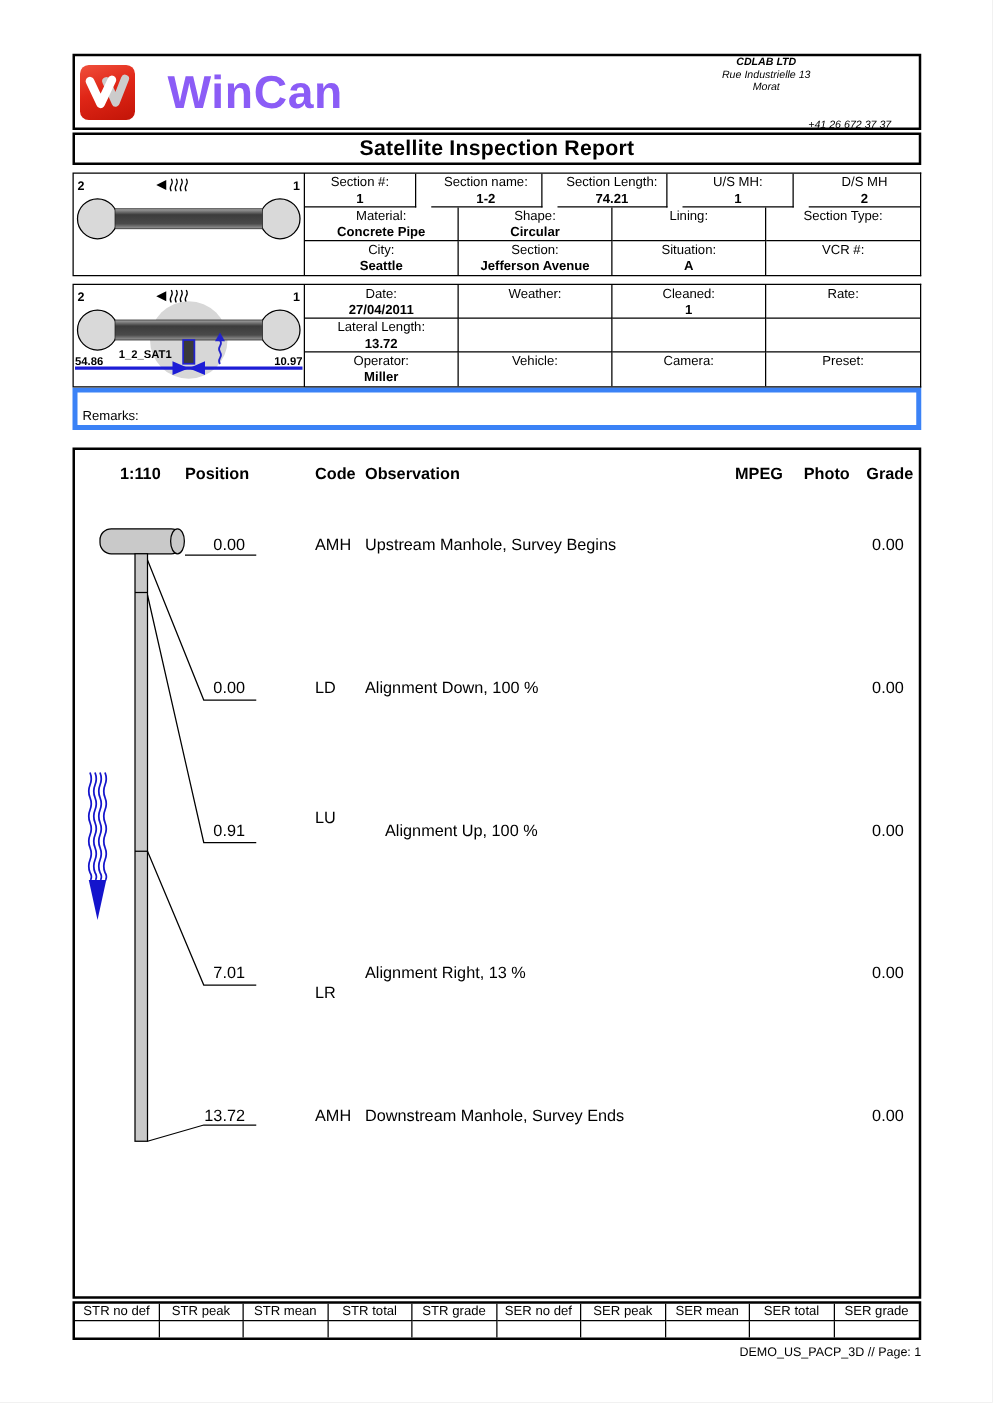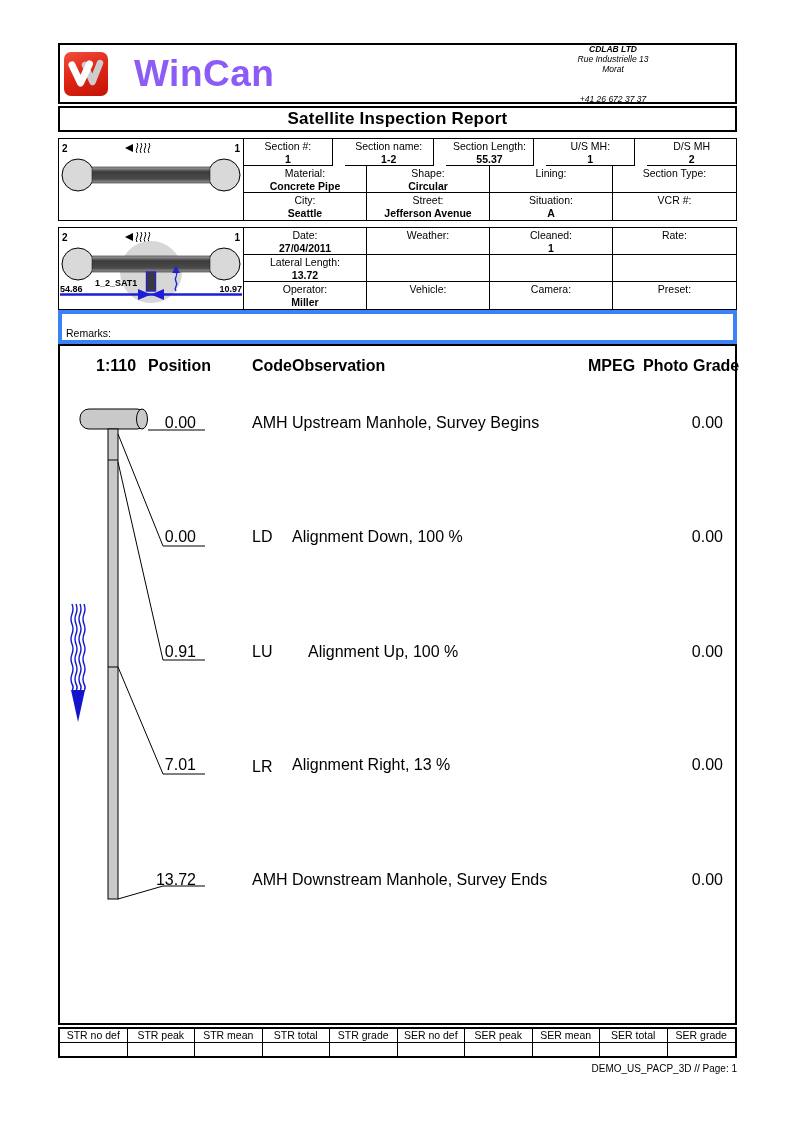--- a/index.html
+++ b/index.html
@@ -8,39 +8,39 @@
   .page { position:relative; width:794px; height:1122px; background:#fff; margin:0 auto; overflow:hidden; }
   .content { position:absolute; left:58px; top:43px; width:679px; }
 
   
   .hdr-box { border:2px solid #000; height:61px; display:flex; align-items:center; }
   .logo-wrap { display:flex; align-items:center; gap:26px; padding-left:4px; flex:1; }
   .logo-sq { width:44px; height:44px; border-radius:7px; background:linear-gradient(160deg,#f0503c 0%,#e02617 45%,#c21407 100%); flex:none; }
   .wincan-word { font-size:37px; font-weight:bold; color:#8b5cf6; letter-spacing:0.5px; line-height:40px; }
   .company { width:200px; text-align:center; font-style:italic; font-size:8.5px; line-height:10px; margin-right:22px; flex:none; }
   .co-name { font-weight:bold; }
-  .co-phone { margin-top:20px; }
+  .co-phone { margin-top:20px;text-align:right; }
   .title-box { border:2px solid #000; margin-top:2px; height:26px; display:flex; align-items:center; justify-content:center; font-size:17px; font-weight:bold; letter-spacing:0.2px; }
 
   
   .info-row { display:flex; margin-top:6px; height:83px; }
   .diagram-box { width:186px; height:83px; border:1px solid #000; flex:none; background:#fff; }
   .diagram-box svg { display:block; width:100%; height:100%; }
   .info-table { flex:1; display:grid; grid-template-rows:27px 27px 27px; border:1px solid #000; border-left:none; }
   .itr { display:grid; }
   .itr.c5 { grid-template-columns:repeat(5,1fr);gap:12px; }
   .itr.c4 { grid-template-columns:repeat(4,1fr); }
   .cell { border-right:1px solid #000; border-bottom:1px solid #000; text-align:center; font-size:10.5px; line-height:12.5px; padding-top:1px; overflow:hidden; }
   .itr .cell:last-child { border-right:none; }
   .info-table .itr:last-child .cell { border-bottom:none; }
   .cell .val { font-weight:bold; display:block; }
   .remarks-box { border:4px solid #3b82f6; height:23px; font-size:10.5px; padding:13px 4px; }
 
   
-  .obs-box { border:2px solid #000; height:681px; margin-top:0; position:relative; font-size:16px; background:#fff; }
+  .obs-box { border:2px solid #000; height:681px; margin-top:14px; position:relative; font-size:13px; background:#fff; }
   .obs-svg { position:absolute; left:0; top:0; width:675px; height:677px; }
   .obs-head { position:absolute; top:11px; font-weight:bold; white-space:nowrap; }
   .obs-row span { position:absolute; white-space:nowrap; }
   .pos-val { width:60px; text-align:right; }
   .grade-val { width:63px; text-align:right; }
 
   
   .footer-table { border:2px solid #000; margin-top:2px; }
   .ft-row { display:grid; grid-template-columns:repeat(10,1fr); }
   .ft-cell { border-right:1px solid #000; border-bottom:1px solid #000; height:14px; font-size:10.5px; line-height:13px; text-align:center; overflow:hidden; white-space:nowrap; }
@@ -96,33 +96,33 @@
           </g>
           <circle cx="19" cy="36" r="16" fill="#d9d9d9" stroke="#000"></circle>
           <circle cx="165" cy="36" r="16" fill="#d9d9d9" stroke="#000"></circle>
           <rect x="33" y="28" width="118" height="16" fill="url(#pipeGrad)" stroke="#222" stroke-width="0.6"></rect>
         </svg>
       </div>
       <div class="info-table">
         <div class="itr c5">
           <div class="cell"><span>Section #:</span><span class="val">1</span></div>
           <div class="cell"><span>Section name:</span><span class="val">1-2</span></div>
-          <div class="cell"><span>Section Length:</span><span class="val">55.37</span></div>
+          <div class="cell"><span>Section Length:</span><span class="val">74.21</span></div>
           <div class="cell"><span>U/S MH:</span><span class="val">1</span></div>
           <div class="cell"><span>D/S MH</span><span class="val">2</span></div>
         </div>
         <div class="itr c4">
           <div class="cell"><span>Material:</span><span class="val">Concrete Pipe</span></div>
           <div class="cell"><span>Shape:</span><span class="val">Circular</span></div>
           <div class="cell"><span>Lining:</span><span class="val"></span></div>
           <div class="cell"><span>Section Type:</span><span class="val"></span></div>
         </div>
         <div class="itr c4">
           <div class="cell"><span>City:</span><span class="val">Seattle</span></div>
-          <div class="cell"><span>Street:</span><span class="val">Jefferson Avenue</span></div>
+          <div class="cell"><span>Section:</span><span class="val">Jefferson Avenue</span></div>
           <div class="cell"><span>Situation:</span><span class="val">A</span></div>
           <div class="cell"><span>VCR #:</span><span class="val"></span></div>
         </div>
       </div>
     </div>
 
     <div class="info-row">
       <div class="diagram-box">
         <svg viewBox="0 0 184 81">
           <text x="3" y="13" font-size="10" font-weight="bold">2</text>
@@ -221,27 +221,27 @@
         <span class="grade-val" style="left:600px; top:68px">0.00</span>
       </div>
       <div class="obs-row">
         <span class="pos-val" style="left:76px;  top:182px">0.00</span>
         <span style="left:192px; top:182px">LD</span>
         <span style="left:232px; top:182px">Alignment Down, 100 %</span>
         <span class="grade-val" style="left:600px; top:182px">0.00</span>
       </div>
       <div class="obs-row">
         <span class="pos-val" style="left:76px;  top:297px">0.91</span>
-        <span style="left:192px; top:297px">LU</span>
+        <span style="left:192px; top:286px">LU</span>
         <span style="left:248px; top:297px">Alignment Up, 100 %</span>
         <span class="grade-val" style="left:600px; top:297px">0.00</span>
       </div>
       <div class="obs-row">
         <span class="pos-val" style="left:76px;  top:410px">7.01</span>
-        <span style="left:192px; top:412px">LR</span>
+        <span style="left:192px; top:426px">LR</span>
         <span style="left:232px; top:410px">Alignment Right, 13 %</span>
         <span class="grade-val" style="left:600px; top:410px">0.00</span>
       </div>
       <div class="obs-row">
         <span class="pos-val" style="left:76px;  top:525px">13.72</span>
         <span style="left:192px; top:525px">AMH</span>
         <span style="left:232px; top:525px">Downstream Manhole, Survey Ends</span>
         <span class="grade-val" style="left:600px; top:525px">0.00</span>
       </div>
     </div>

